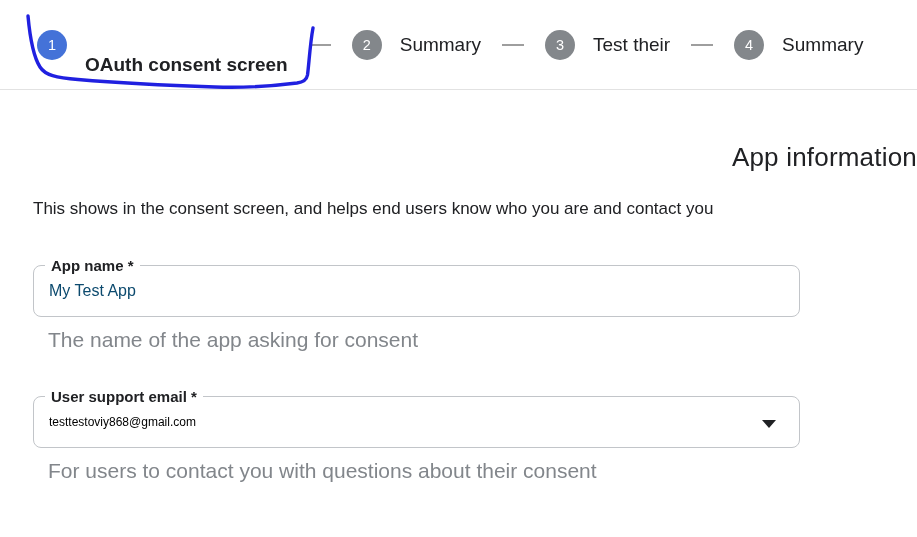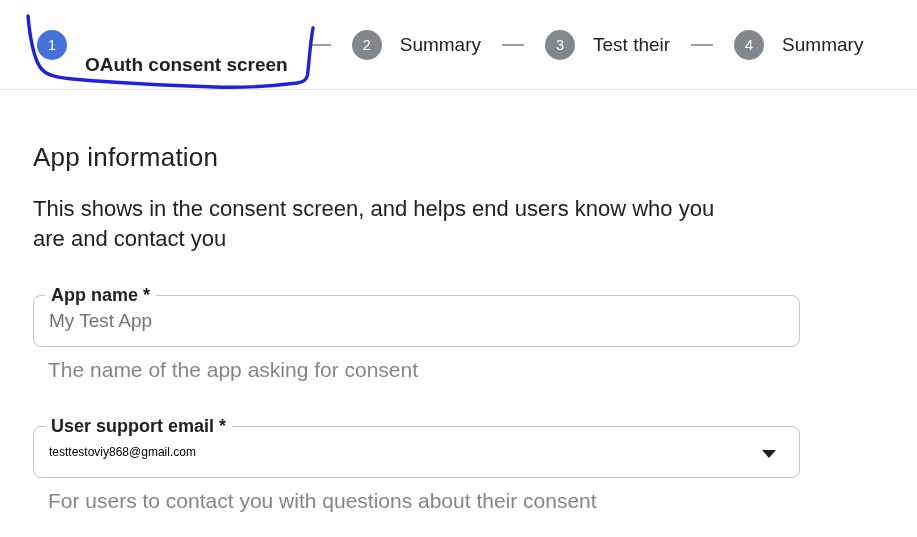--- a/index.html
+++ b/index.html
@@ -45,45 +45,45 @@
     position: absolute; left: 0; top: 0;
     width: 340px; height: 100px;
     pointer-events: none;
     z-index: 5;
   }
 
   
   main { padding: 52px 0 0 33px; }
   .page-title {
     font-size: 26px; font-weight: 500; color: #202124;
-    margin: 0 0 21px 0; letter-spacing: 0.2px;
+    margin: 0 0 21px 0; letter-spacing: 0.2px; text-align: right;
   }
   .page-description {
-    font-size: 22px; line-height: 30px; color: #202124;
+    font-size: 17px; line-height: 30px; color: #202124;
     max-width: 708px; margin: 0 0 41px 0;
   }
 
   .field-group { margin-bottom: 0; }
   .field {
     position: relative;
     width: 767px; height: 52px;
     border: 1px solid #c2c5c9;
     border-radius: 8px;
     background: #fff;
     display: flex; align-items: center;
   }
   .field-label {
     position: absolute; top: -9px; left: 11px;
     background: #ffffff; padding: 0 6px;
-    font-size: 18px; font-weight: 700; color: #202124;
+    font-size: 15px; font-weight: 700; color: #202124;
     line-height: 17px; white-space: nowrap;
   }
   .field input {
     border: none; outline: none; background: transparent;
-    font-family: inherit; font-size: 19px; color: #737373;
+    font-family: inherit; font-size: 16px; color: #0c4a6e;
     padding: 0 0 0 15px; width: 710px; height: 100%;
   }
   .select-field { cursor: pointer; }
   .select-value { font-size: 12px; color: #000000; padding-left: 15px; }
   .dropdown-arrow {
     position: absolute; right: 23px; top: 23px;
     width: 0; height: 0;
     border-left: 7px solid transparent;
     border-right: 7px solid transparent;
     border-top: 8px solid #202124;

